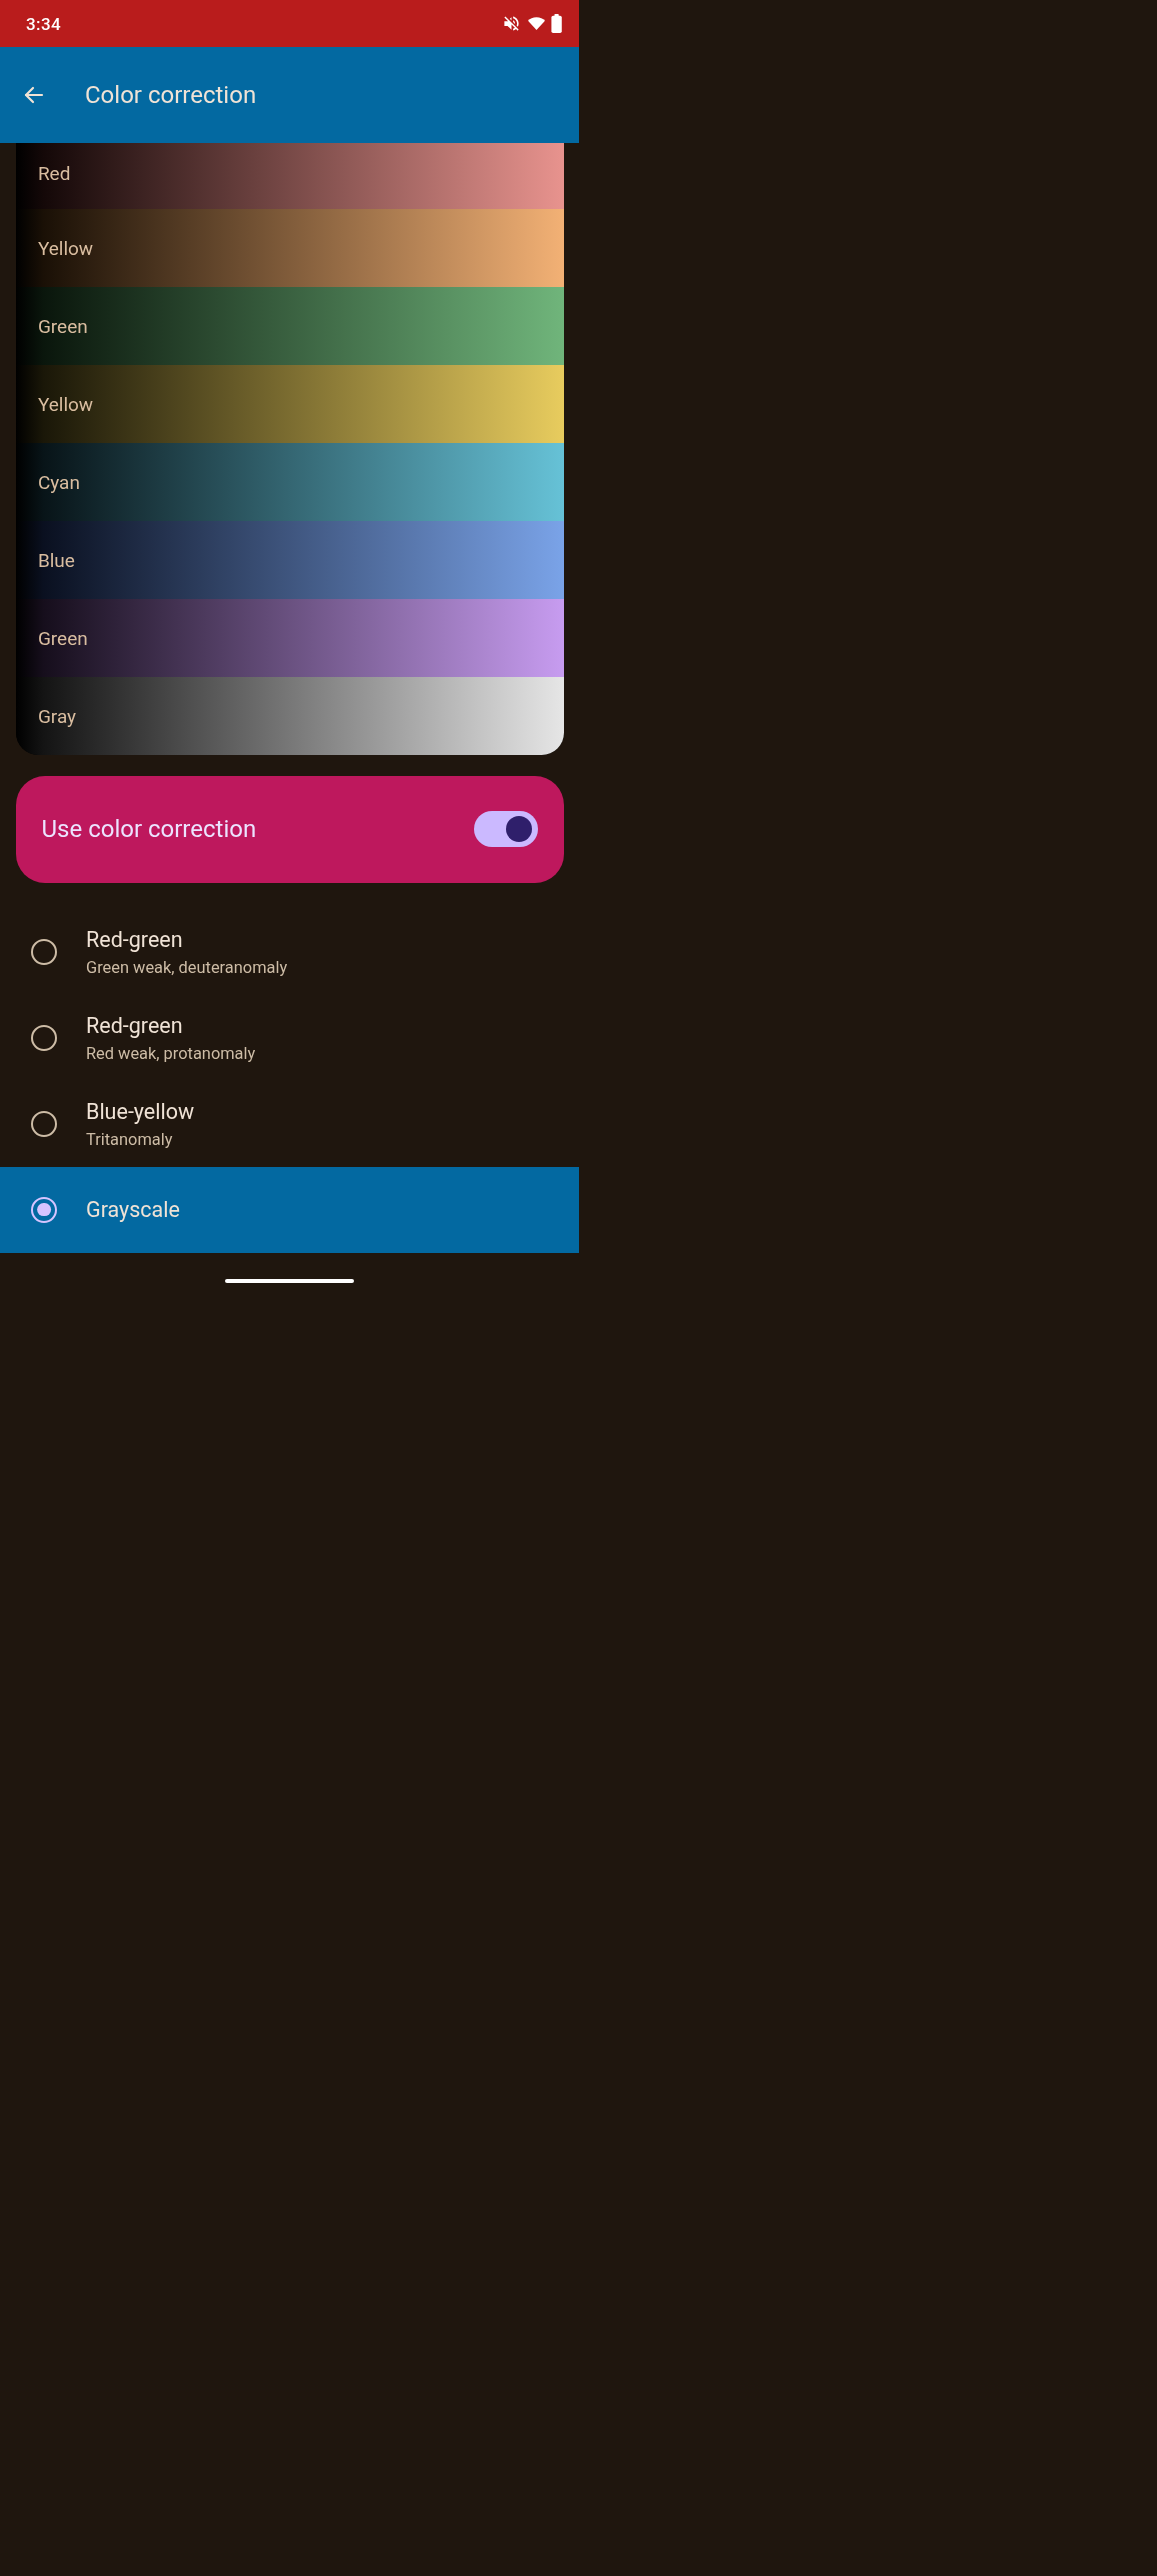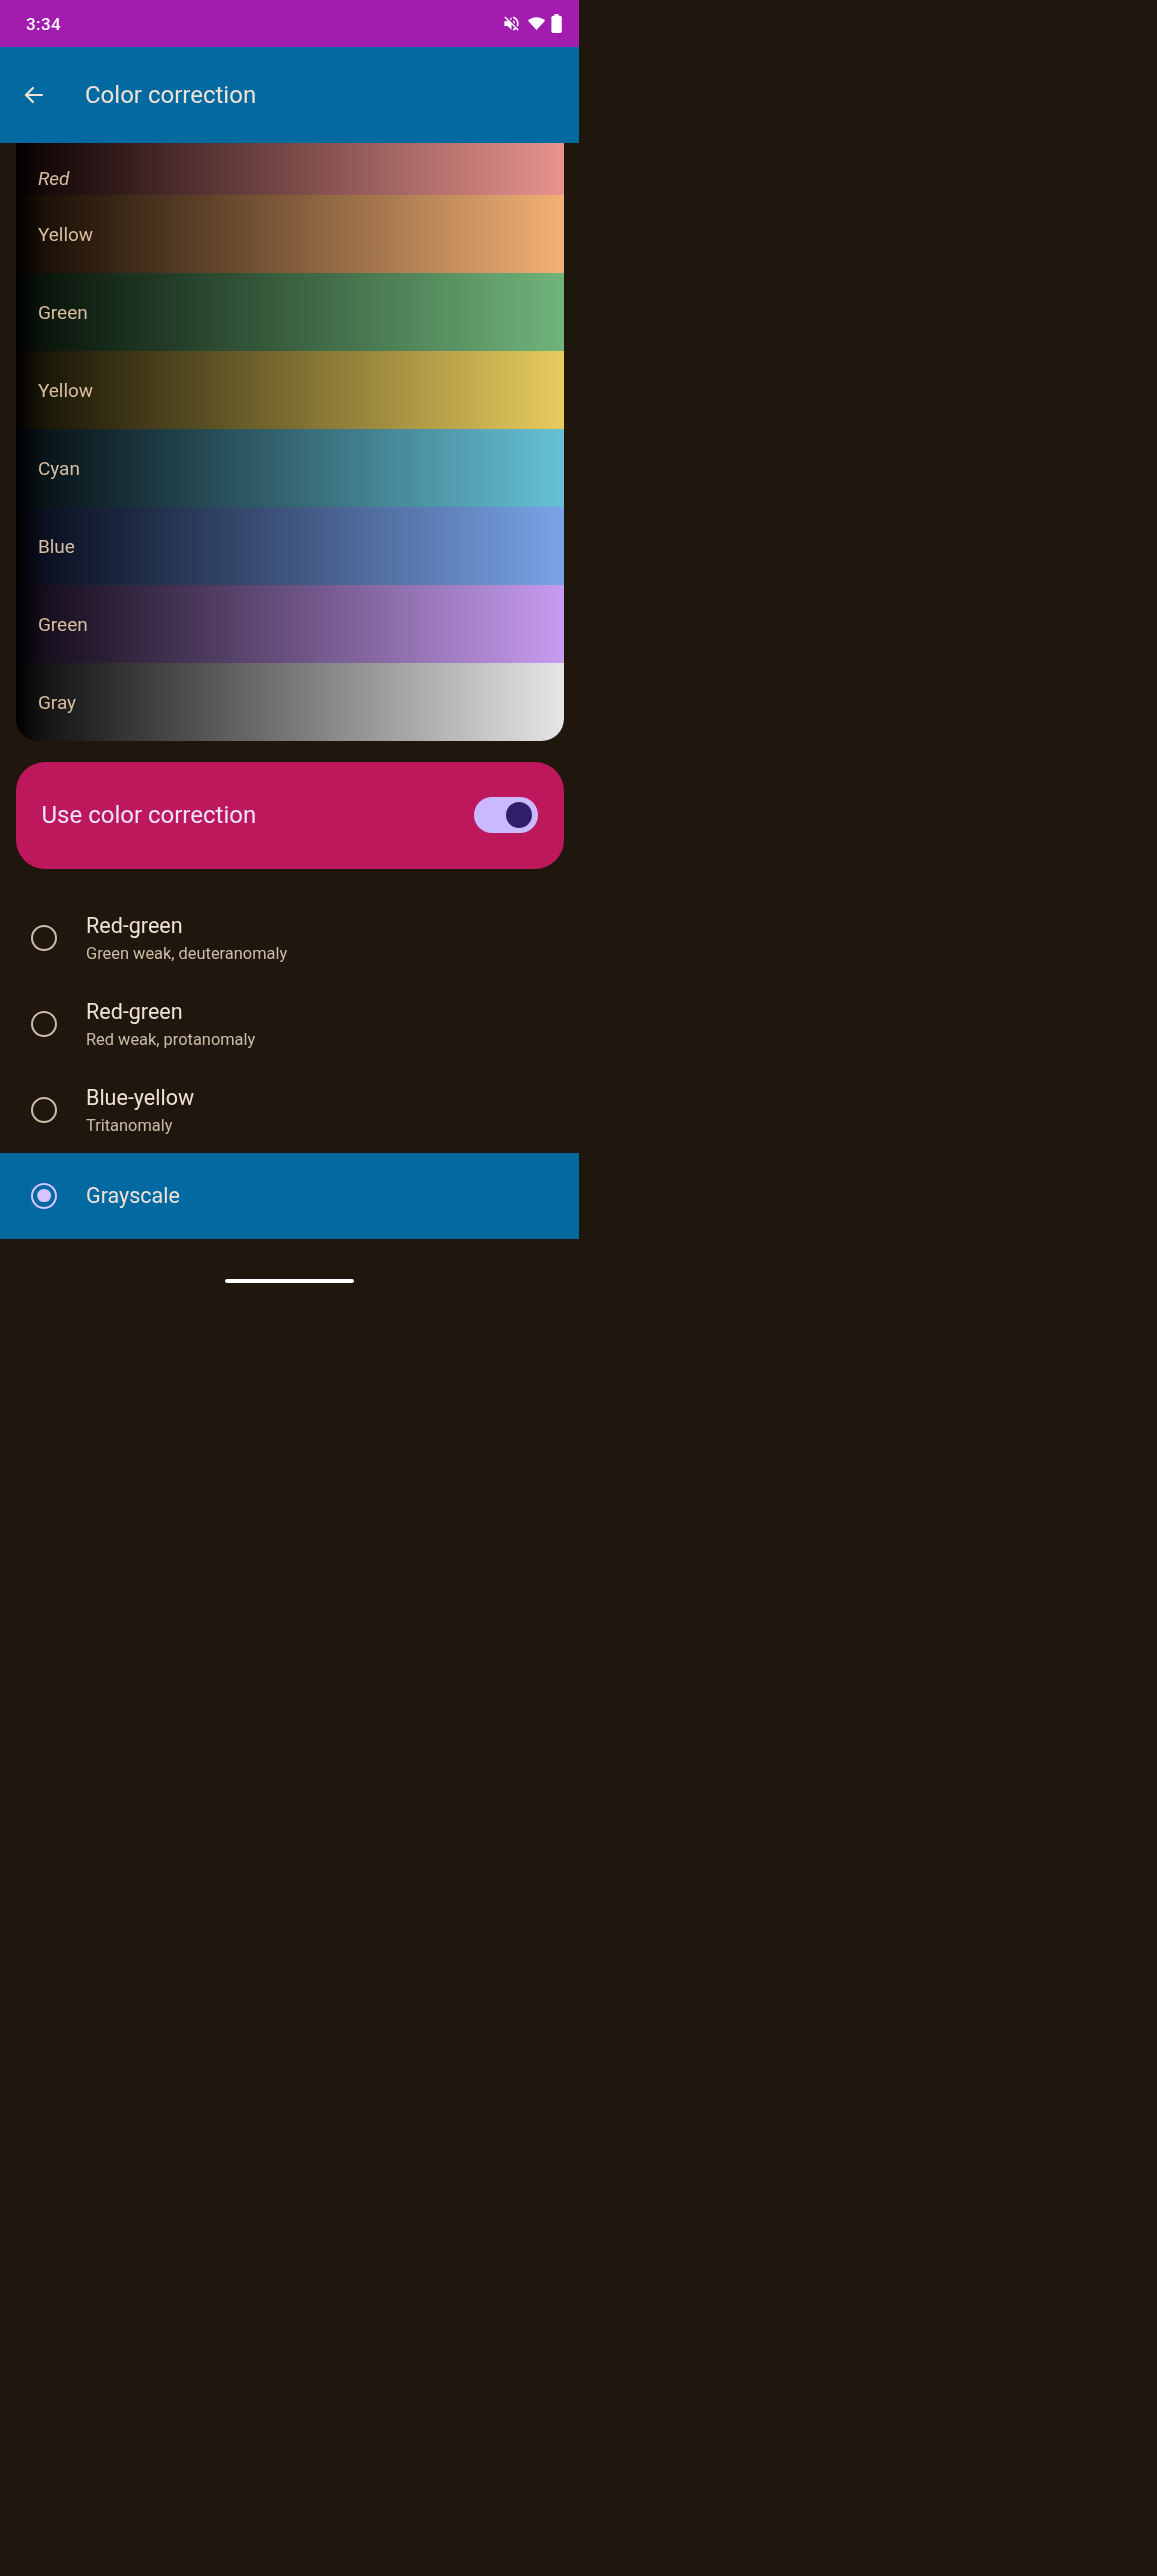--- a/index.html
+++ b/index.html
@@ -8,21 +8,21 @@
     background: #1f160e;
     font-family: Roboto, "Segoe UI", Arial, sans-serif;
     color: #f0e3d6;
     overflow: hidden;
     position: relative;
   }
 
   
   .statusbar {
     height: 47px;
-    background: #a21caf;
+    background: #b91c1c;
     display: flex;
     align-items: center;
     padding: 0 17px 0 26px;
     justify-content: space-between;
   }
   .statusbar .time {
     font-size: 17px;
     font-weight: 500;
     color: #fff;
     letter-spacing: 0.4px;
@@ -83,21 +83,21 @@
   .row-red::before    { --c: #e8938e; background: linear-gradient(to right, #000 0%, #140808 5%, #e8938e 100%); }
   .row-orange::before { --c: #f3b175; background: linear-gradient(to right, #000 0%, #1a1006 5%, #f3b175 100%); }
   .row-yellow::before { --c: #e8cc5e; background: linear-gradient(to right, #000 0%, #1a1708 5%, #e8cc5e 100%); }
   .row-green::before  { --c: #70b57b; background: linear-gradient(to right, #000 0%, #0a160c 5%, #70b57b 100%); }
   .row-cyan::before   { --c: #66c2d7; background: linear-gradient(to right, #000 0%, #081418 5%, #66c2d7 100%); }
   .row-blue::before   { --c: #7aa3e8; background: linear-gradient(to right, #000 0%, #0a1020 5%, #7aa3e8 100%); }
   .row-purple::before { --c: #c79cf0; background: linear-gradient(to right, #000 0%, #160e1c 5%, #c79cf0 100%); }
   .row-gray::before   { --c: #e6e6e6; background: linear-gradient(to right, #000 0%, #141414 5%, #e6e6e6 100%); }
 
   
-  .preview .color-row:first-child { height: 52px; padding-top:0; align-items: center; padding-top: 19px; font-style: italic; }
+  .preview .color-row:first-child { height: 66px; padding-top:0; align-items: flex-start; padding-top: 19px; }
 
   
   .toggle-card {
     margin: 20.7px 15.5px;
     background: #be185d;
     border-radius: 29px;
     height: 107px;
     display:flex;
     align-items:center;
     justify-content:space-between;

